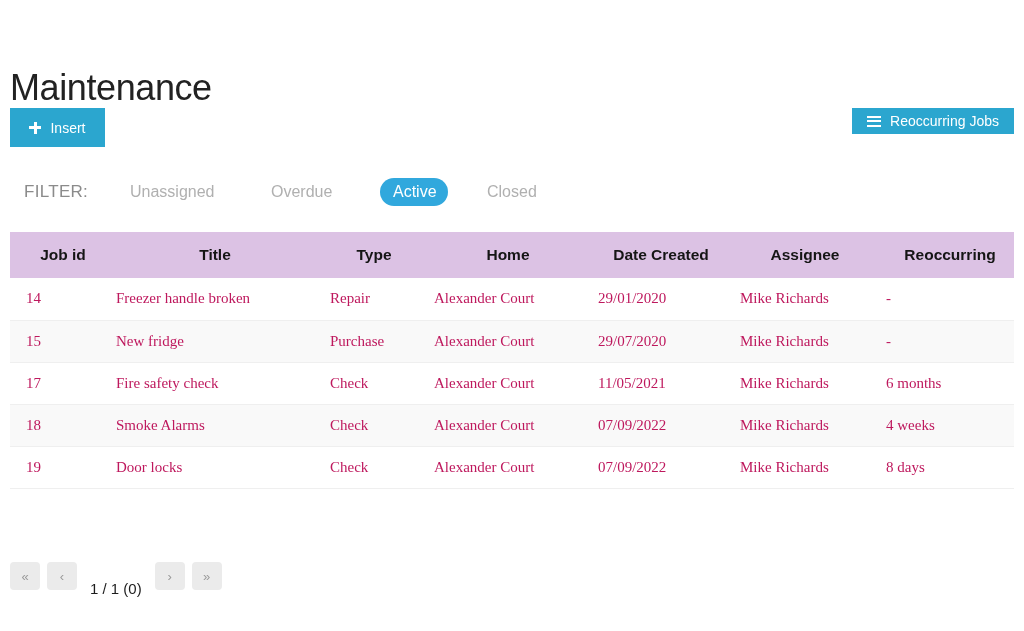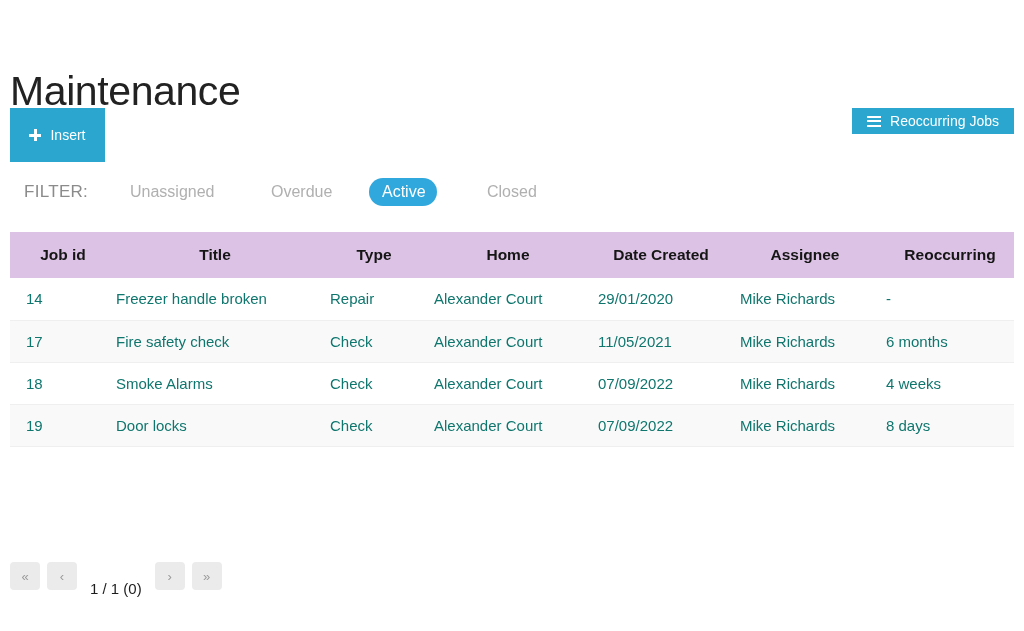--- a/index.html
+++ b/index.html
@@ -19,21 +19,21 @@
     height: 631px;
     overflow: hidden;
     background: #ffffff;
   }
 
   
   .page-title {
     position: absolute;
     left: 10px;
     top: 38px;
-    font-size: 41px;
+    font-size: 36px;
     line-height: 52px;
     font-weight: 400;
     color: #222222;
     letter-spacing: -0.4px;
   }
 
   
   .btn-primary {
     position: absolute;
     background: #2ba6cf;
@@ -47,21 +47,21 @@
     justify-content: center;
     gap: 9px;
     cursor: pointer;
     padding: 0 16px;
   }
 
   #insert-button {
     left: 10px;
     top: 108px;
     width: 95px;
-    height: 54px;
+    height: 39px;
     padding-left: 16px;
   }
 
   #reoccurring-jobs-button {
     left: 852px;
     top: 108px;
     width: 162px;
     height: 26px;
   }
 
@@ -135,21 +135,21 @@
     cursor: pointer;
     white-space: nowrap;
     text-align: center;
   }
   .filter-chip.is-active {
     background: #31a8dd;
     color: #ffffff;
   }
   #filter-chip-0 { left: 117px; }
   #filter-chip-1 { left: 258px; }
-  #filter-chip-2 { left: 369px; width: 68px; border-radius: 14px; }
+  #filter-chip-2 { left: 380px; width: 68px; border-radius: 14px; }
   #filter-chip-3 { left: 474px; }
 
   
   .data-table {
     position: absolute;
     left: 10px;
     top: 232px;
     width: 1004px;
     border-collapse: collapse;
     table-layout: fixed;
@@ -160,27 +160,28 @@
     color: #151515;
     font-weight: bold;
     text-align: center;
     height: 46px;
     padding: 0 0 0 16px;
     font-size: 15.5px;
     vertical-align: middle;
     white-space: nowrap;
   }
   .data-table td {
-    color: #0f766e;
+    color: #be185d;
     height: 42px;
     padding: 0 0 0 16px;
     vertical-align: middle;
     border-bottom: 1px solid #efefef;
     white-space: nowrap;
     font-size: 15px;
+    font-family: Liberation Serif, serif;
   }
   .data-table tbody tr:nth-child(even) td {
     background: #f9f9f9;
   }
   .data-table tbody tr:nth-child(odd) td {
     background: #ffffff;
   }
 
   .col-jobid       { width: 90px; }
   .col-title       { width: 214px; }
@@ -278,20 +279,29 @@
         <tr>
           <td>14</td>
           <td>Freezer handle broken</td>
           <td>Repair</td>
           <td>Alexander Court</td>
           <td>29/01/2020</td>
           <td>Mike Richards</td>
           <td>-</td>
         </tr>
         <tr>
+          <td>15</td>
+          <td>New fridge</td>
+          <td>Purchase</td>
+          <td>Alexander Court</td>
+          <td>29/07/2020</td>
+          <td>Mike Richards</td>
+          <td>-</td>
+        </tr>
+        <tr>
           <td>17</td>
           <td>Fire safety check</td>
           <td>Check</td>
           <td>Alexander Court</td>
           <td>11/05/2021</td>
           <td>Mike Richards</td>
           <td>6 months</td>
         </tr>
         <tr>
           <td>18</td>

